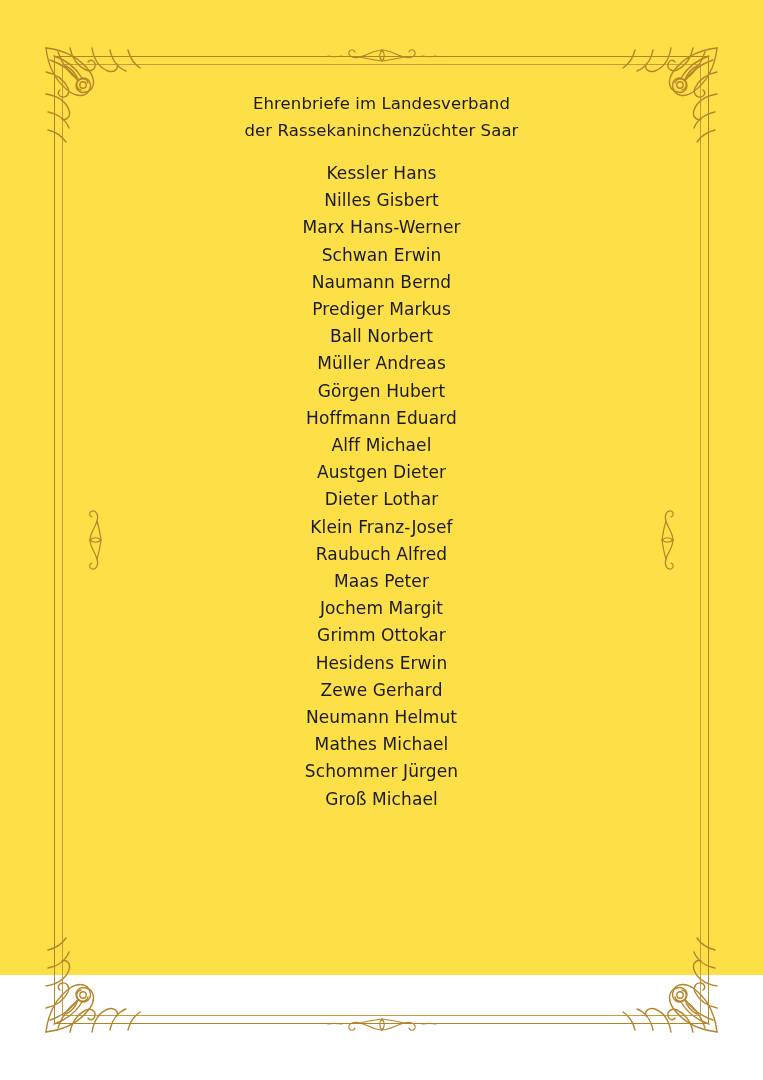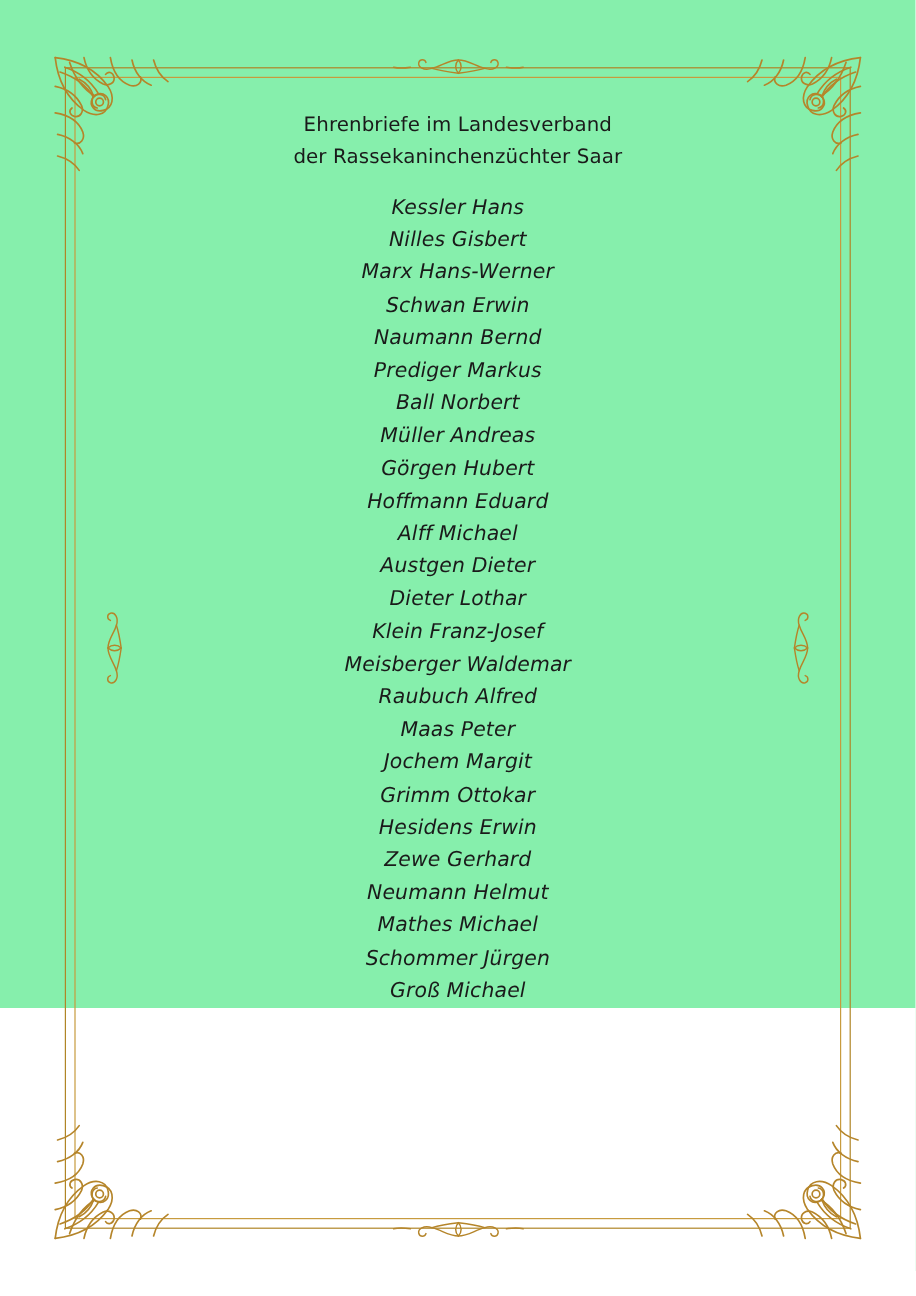--- a/index.html
+++ b/index.html
@@ -11,22 +11,22 @@
     width: 763px;
     height: 1080px;
     font-family: "DejaVu Sans", sans-serif;
     color: #1a1a1a;
     overflow: hidden;
   }
 
   .page {
     position: relative;
     width: 763px;
-    height: 840px;
-    background: #86efac;
+    height: 975px;
+    background: #fde047;
   }
 
   
   .frame {
     position: absolute;
     left: 36px;
     top: 38px;
     width: 691px;
     height: 1004px;
     pointer-events: none;
@@ -87,21 +87,20 @@
   .doc-title {
     font-size: 16.5px;
     line-height: 27px;
     color: #1a1a1a;
     white-space: pre-line;
     letter-spacing: 0.1px;
   }
   .name-list {
     list-style: none;
     padding: 0;
-    font-style: italic;
   }
   .name-item {
     font-size: 17px;
     line-height: 27.2px;
     color: #1a1a1a;
     letter-spacing: 0.1px;
   }
 </style>
 </head>
 <body>
@@ -248,21 +247,20 @@
       <li class="name-item">Naumann Bernd</li>
       <li class="name-item">Prediger Markus</li>
       <li class="name-item">Ball Norbert</li>
       <li class="name-item">Müller Andreas</li>
       <li class="name-item">Görgen Hubert</li>
       <li class="name-item">Hoffmann Eduard</li>
       <li class="name-item">Alff Michael</li>
       <li class="name-item">Austgen Dieter</li>
       <li class="name-item">Dieter Lothar</li>
       <li class="name-item">Klein Franz-Josef</li>
-      <li class="name-item">Meisberger Waldemar</li>
       <li class="name-item">Raubuch Alfred</li>
       <li class="name-item">Maas Peter</li>
       <li class="name-item">Jochem Margit</li>
       <li class="name-item">Grimm Ottokar</li>
       <li class="name-item">Hesidens Erwin</li>
       <li class="name-item">Zewe Gerhard</li>
       <li class="name-item">Neumann Helmut</li>
       <li class="name-item">Mathes Michael</li>
       <li class="name-item">Schommer Jürgen</li>
       <li class="name-item">Groß Michael</li>

